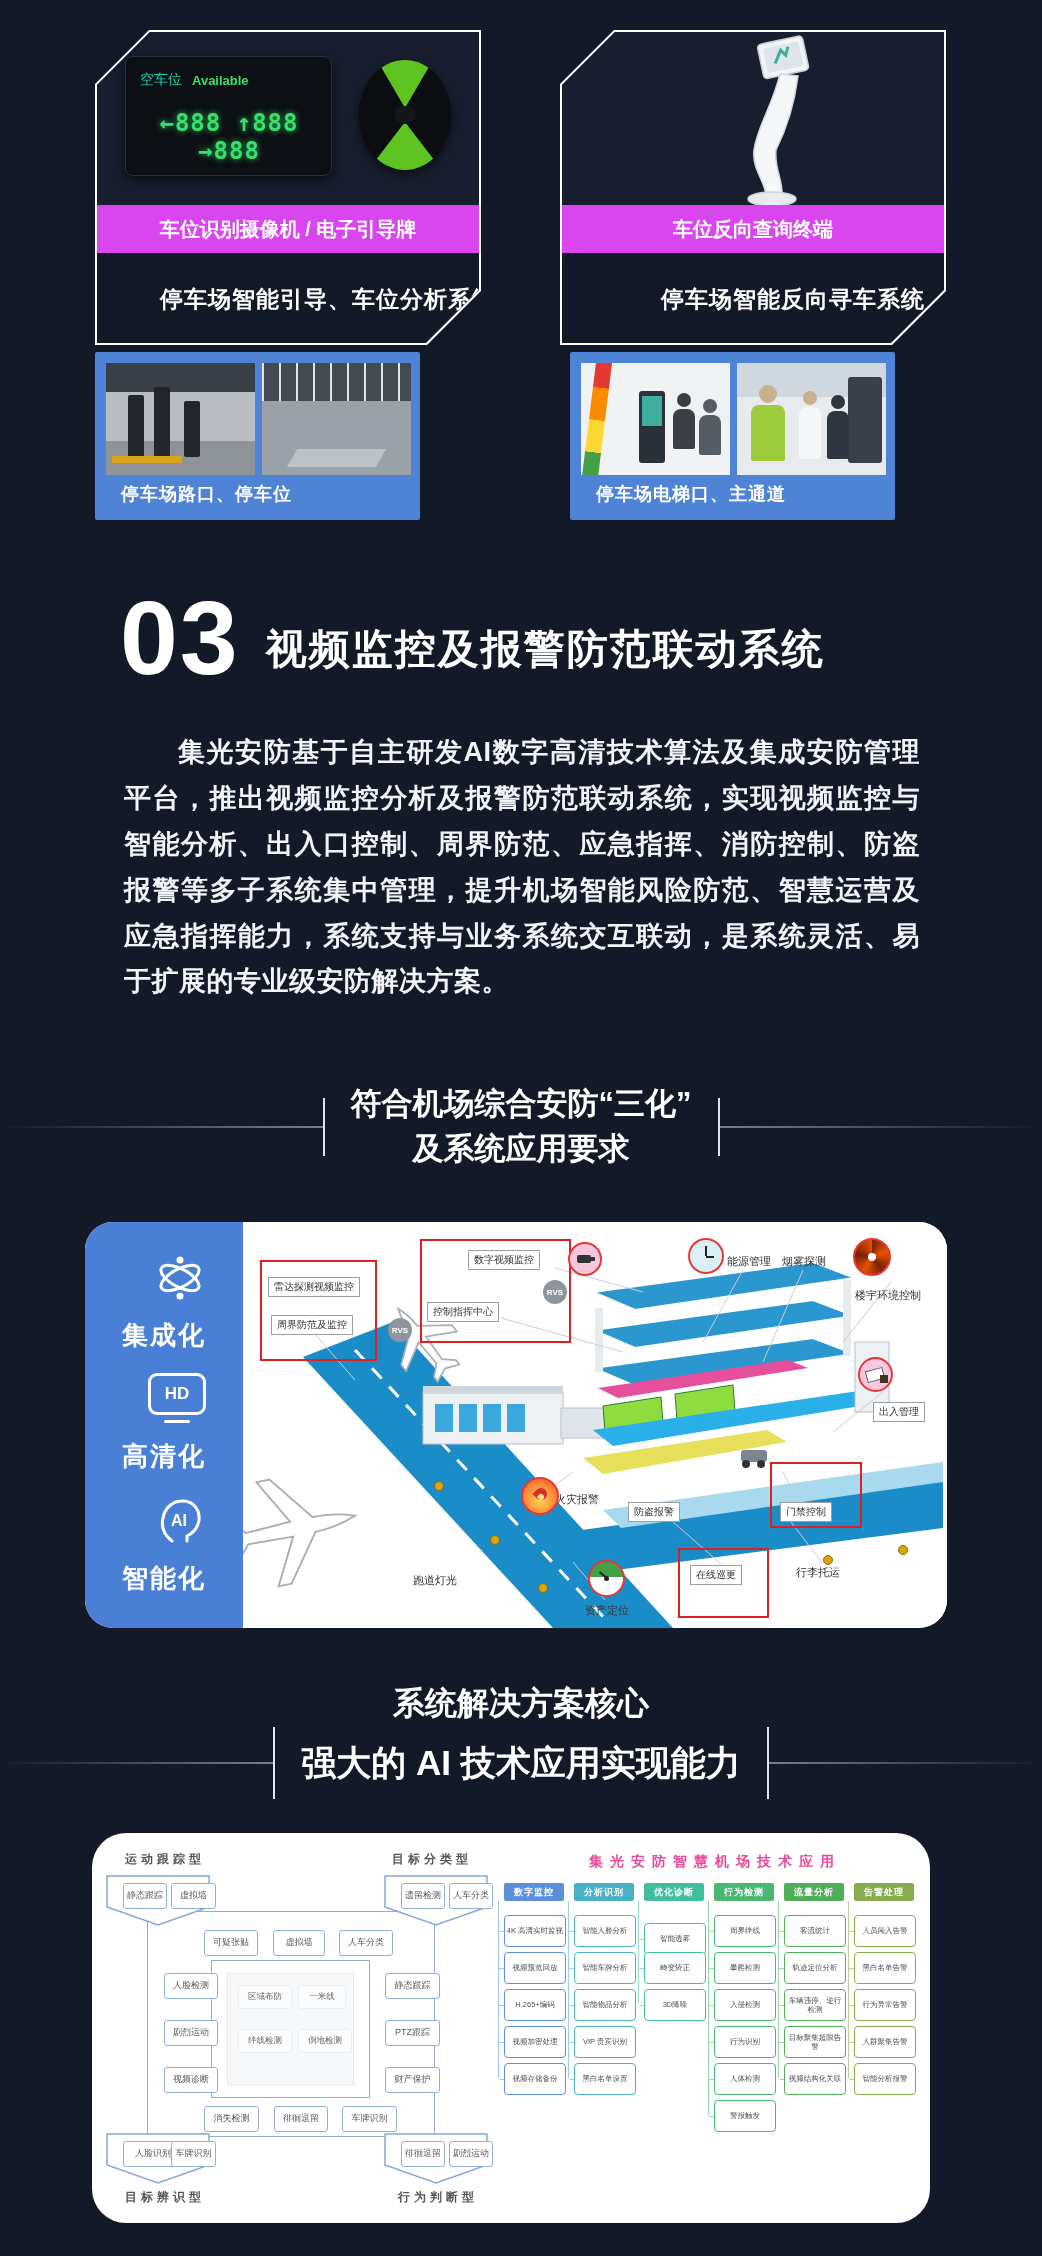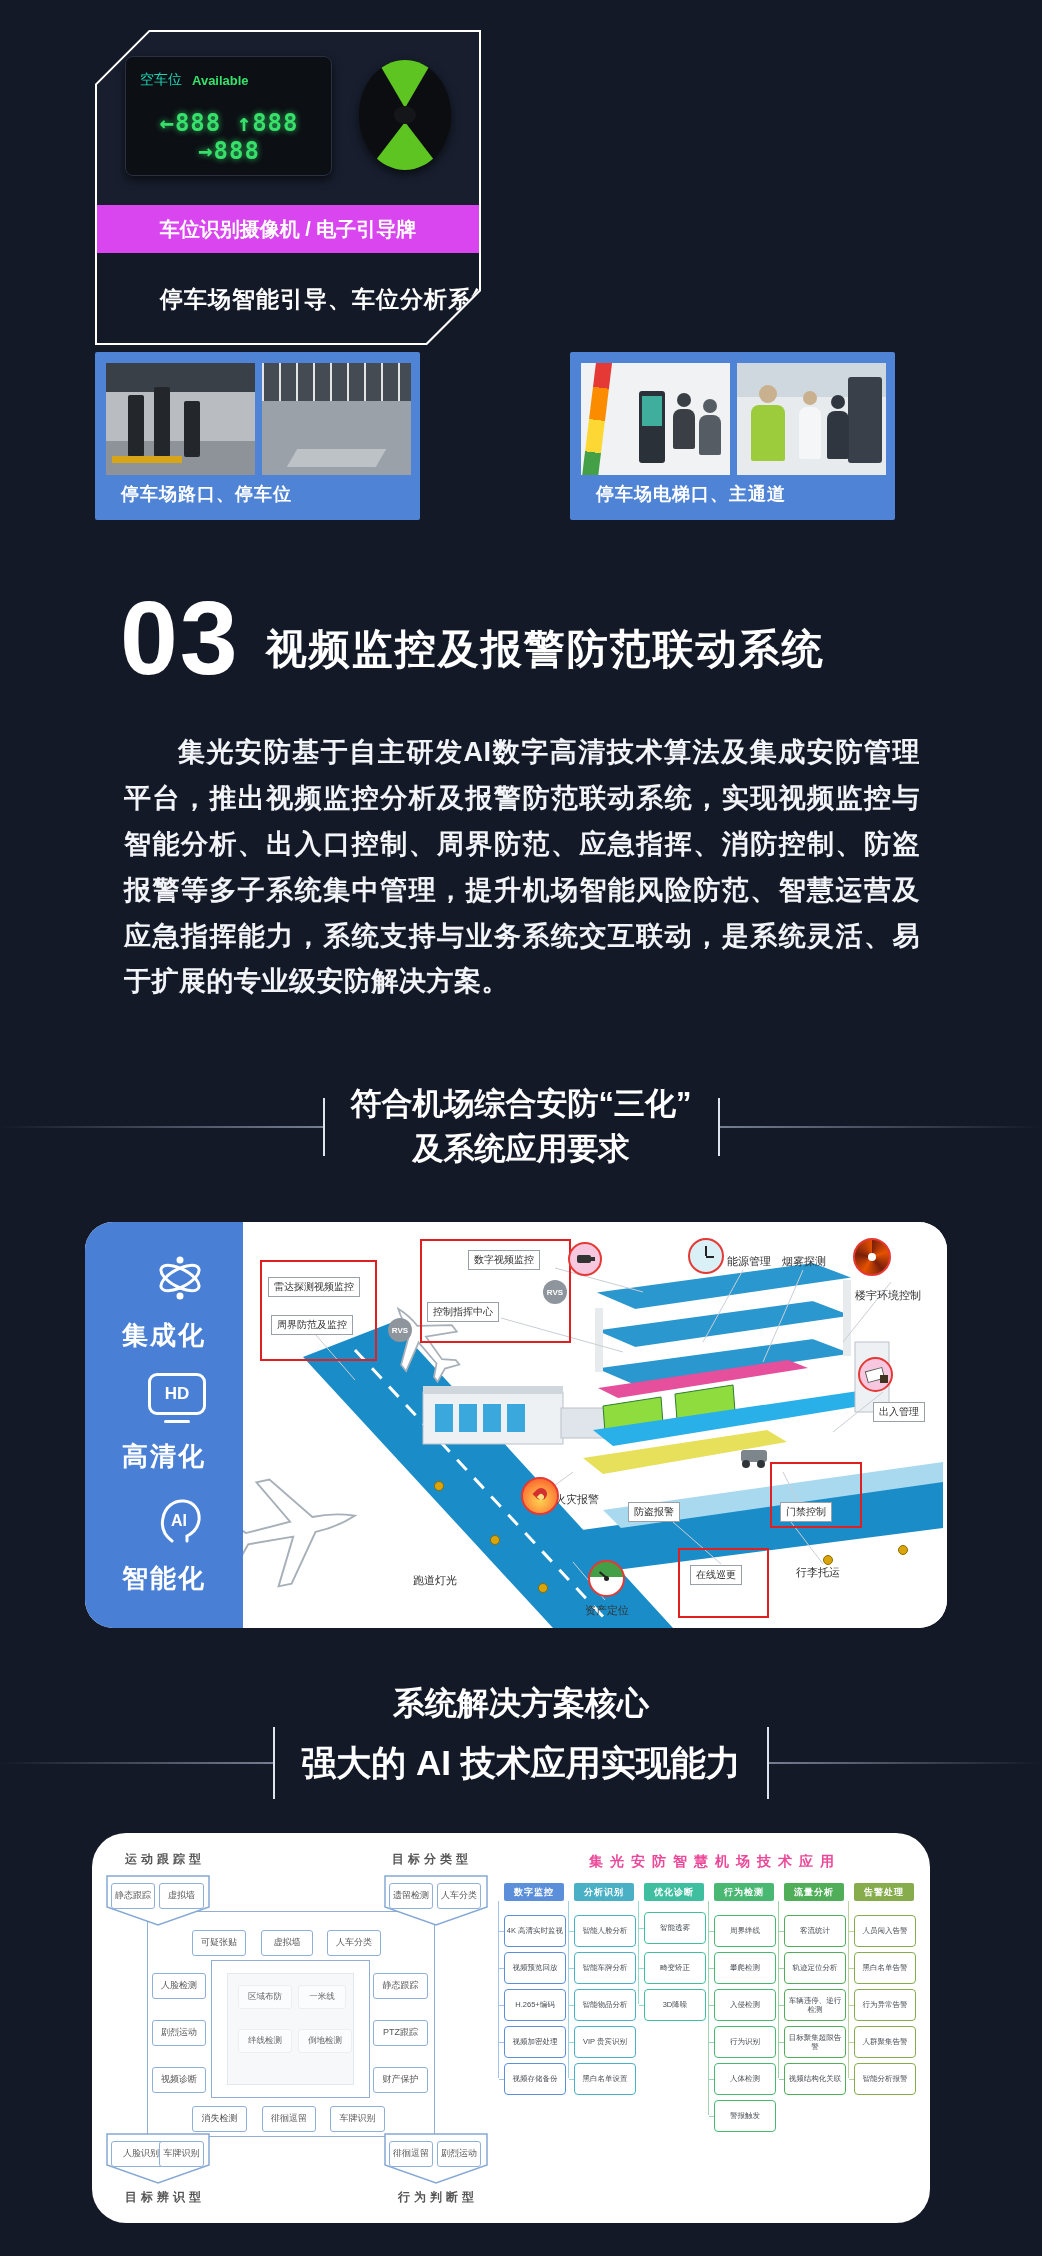--- a/index.html
+++ b/index.html
@@ -88,21 +88,21 @@
   .redbox{position:absolute;border:2px solid #e02020;z-index:5;}
   .rvs{position:absolute;width:24px;height:24px;border-radius:50%;background:#8e959c;color:#fff;
     font-size:8px;font-weight:bold;display:flex;align-items:center;justify-content:center;z-index:6;}
   .cico{position:absolute;border-radius:50%;border:2px solid #e53935;z-index:6;box-sizing:border-box;}
   .needle{position:absolute;left:50%;top:50%;width:2px;height:11px;background:#222;transform-origin:top center;}
 
   
   .fcard{position:absolute;left:92px;top:1833px;width:838px;height:390px;background:#fff;border-radius:34px;overflow:hidden;}
   .lfcap{position:absolute;color:#555;font-size:12px;letter-spacing:4px;font-weight:600;white-space:nowrap;}
   .lfb{position:absolute;background:#fff;border:1px solid #8fb0d8;border-radius:3px;color:#555;font-size:9px;
-    display:flex;align-items:center;justify-content:center;text-align:center;line-height:1.1;z-index:4;padding:12px 1px;box-sizing:border-box;}
+    display:flex;align-items:center;justify-content:center;text-align:center;line-height:1.1;z-index:4;padding:12px 1px;box-sizing:border-box;margin-left:12px;}
   .lfrect{position:absolute;border:1.5px solid #93aed2;z-index:1;}
   .lfpanel{position:absolute;background:#f6f8fa;border:1px solid #e3e8ee;z-index:2;}
   .lfmini{position:absolute;background:#fbfcfd;border:1px solid #eceff2;border-radius:3px;color:#666;font-size:8.5px;
     display:flex;align-items:center;justify-content:center;z-index:4;}
   .pent{position:absolute;z-index:3;}
   .pent polygon{fill:#fff;stroke:#85a8d4;stroke-width:1.5;}
   .aimaptitle{position:absolute;left:468px;top:20px;width:310px;text-align:center;color:#ec4899;
     font-size:14px;font-weight:bold;letter-spacing:7px;white-space:nowrap;}
   .aicol{position:absolute;top:50px;width:60px;}
   .aihead{position:relative;width:100%;height:18px;border-radius:2px;background:currentColor;
@@ -137,20 +137,43 @@
       </div>
       <div class="pbar">
         <span>车位识别摄像机 / 电子引导牌</span>
       </div>
       <div class="plabel">
         <span>停车场智能引导、车位分析系统</span>
       </div>
     </div>
   </div>
 
+  <div class="pcard" style="left:560px;top:30px;">
+    <div class="pcard-in">
+      <div class="pimg kioskbox">
+        <svg width="386" height="173" viewBox="0 0 386 173">
+          <g transform="translate(140,0)">
+            <g transform="rotate(-12 80 25)">
+              <rect x="58" y="8" width="46" height="35" rx="4" fill="#f2f4f6" stroke="#c6ccd2" stroke-width="1.5"></rect>
+              <rect x="63" y="13" width="36" height="25" rx="2" fill="#dfe5ea"></rect>
+              <path d="M72 30 L80 18 L84 24 L88 16" stroke="#3fae9c" stroke-width="3" fill="none"></path>
+            </g>
+            <path d="M78 42 C70 75 55 95 52 118 C50 138 63 148 64 164 L80 168 C82 148 72 138 74 118 C86 94 93 68 96 44 Z" fill="#f5f7f8" stroke="#d0d6db" stroke-width="1.5"></path>
+            <ellipse cx="70" cy="167" rx="24" ry="7" fill="#e8ecef" stroke="#ccd2d8" stroke-width="1.5"></ellipse>
+          </g>
+        </svg>
+      </div>
+      <div class="pbar">
+        <span>车位反向查询终端</span>
+      </div>
+      <div class="plabel">
+        <span>停车场智能反向寻车系统</span>
+      </div>
+    </div>
+  </div>
 
   <div class="photocard" style="left:95px;top:352px;">
     <div class="photos">
       <div class="ph ph1">
         <div class="pillar" style="left:22px;"></div>
         <div class="pillar" style="left:48px;height:70px;"></div>
         <div class="pillar" style="left:78px;height:56px;"></div>
         <div class="curb"></div>
       </div>
       <div class="ph ph2">
@@ -464,21 +487,21 @@
       <div class="aibox" style="top:180px;">
           <span>黑白名单设置</span>
         </div>
     </div>
 
     <div class="aicol" style="left:552px;--c:#3fbfa0;color:#3fbfa0;">
       <div class="aihead">
           <span>优化诊断</span>
         </div>
       <div class="trunk" style="height:103px;"></div>
-      <div class="aibox" style="top:29px;">
+      <div class="aibox" style="top:40px;">
           <span>智能透雾</span>
         </div>
       <div class="aibox" style="top:69px;">
           <span>畸变矫正</span>
         </div>
       <div class="aibox" style="top:106px;">
           <span>3D降噪</span>
         </div>
     </div>
 

